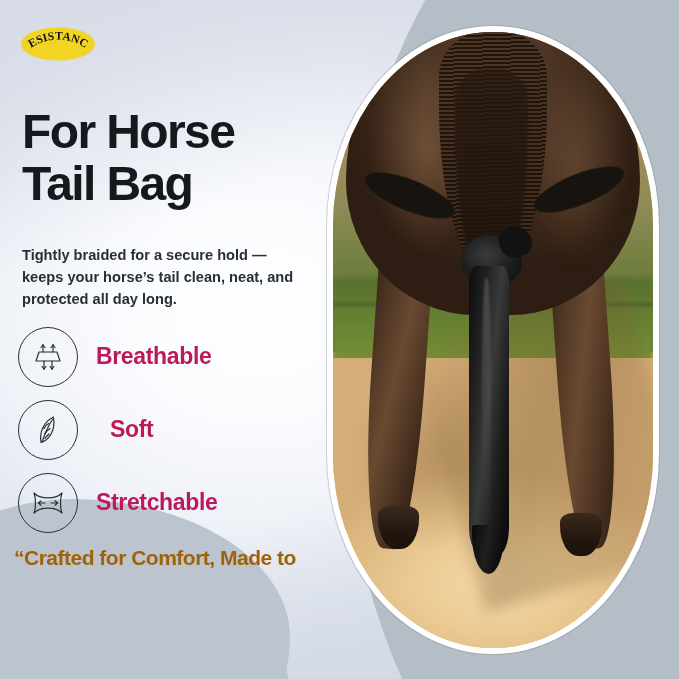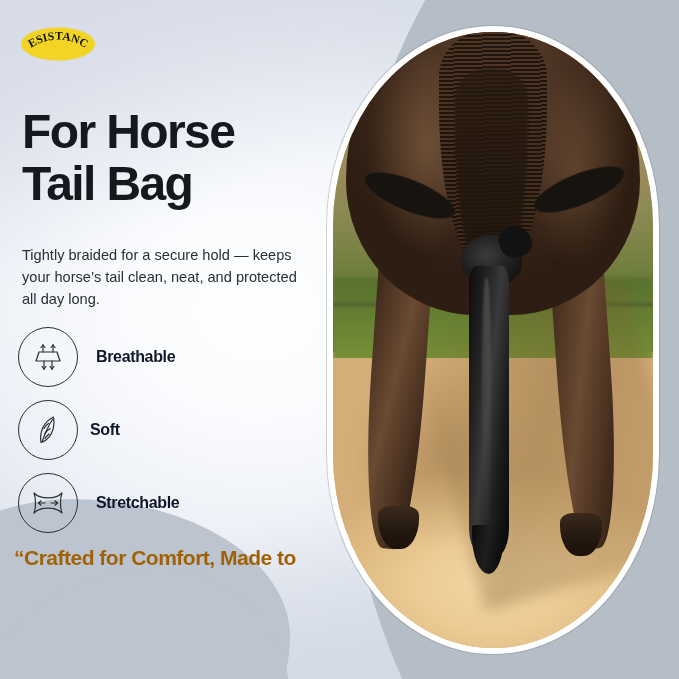--- a/index.html
+++ b/index.html
@@ -108,21 +108,21 @@
 
   
   .subcopy {
     position: absolute;
     left: 22px;
     top: 229px;
     width: 278px;
     font-size: 14.6px;
     line-height: 1.52;
     color: #2a2e35;
-    font-weight: 400;
+    font-weight: 700;
   }
 
   
   .features {
     position: absolute;
     left: 18px;
     top: 320px;
     width: 310px;
   }
   .feature-row {
@@ -137,26 +137,26 @@
     border-radius: 50%;
     border: 1.3px solid #2a2e35;
     display: flex;
     align-items: center;
     justify-content: center;
     background: transparent;
   }
   .feature-icon svg { display: block; }
   .feature-label {
     margin-left: 18px;
-    font-size: 16px;
+    font-size: 23px;
     font-weight: 700;
     letter-spacing: -0.35px;
-    color: #0f172a;
-  }
-  .feature-row.indent .feature-label { margin-left: 12px; }
+    color: #be185d;
+  }
+  .feature-row.indent .feature-label { margin-left: 32px; }
 
   
   .quote {
     position: absolute;
     left: 14px;
     top: 543px;
     width: 330px;
     font-size: 21px;
     line-height: 1.42;
     font-weight: 700;

